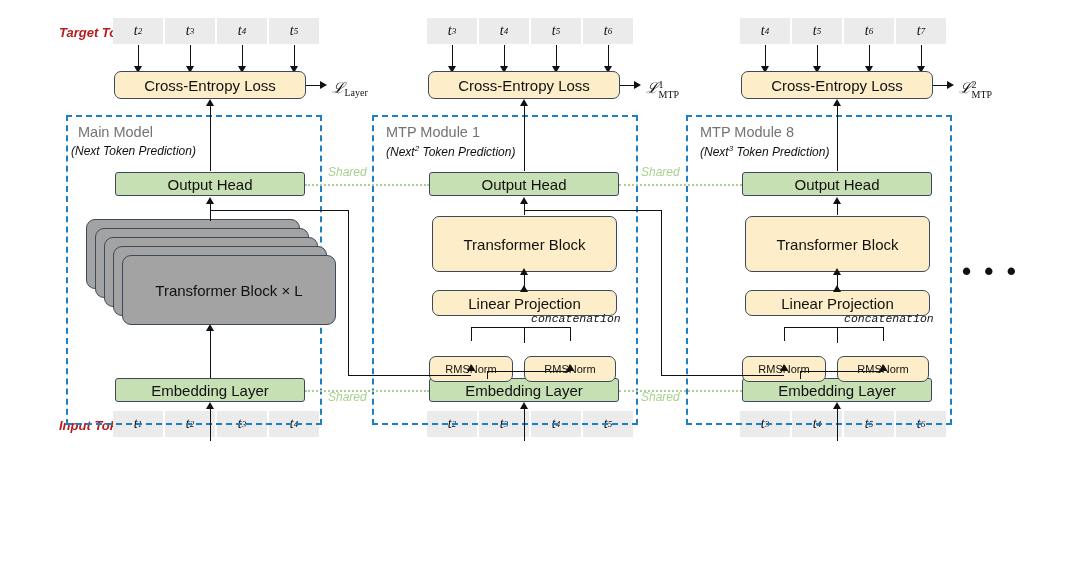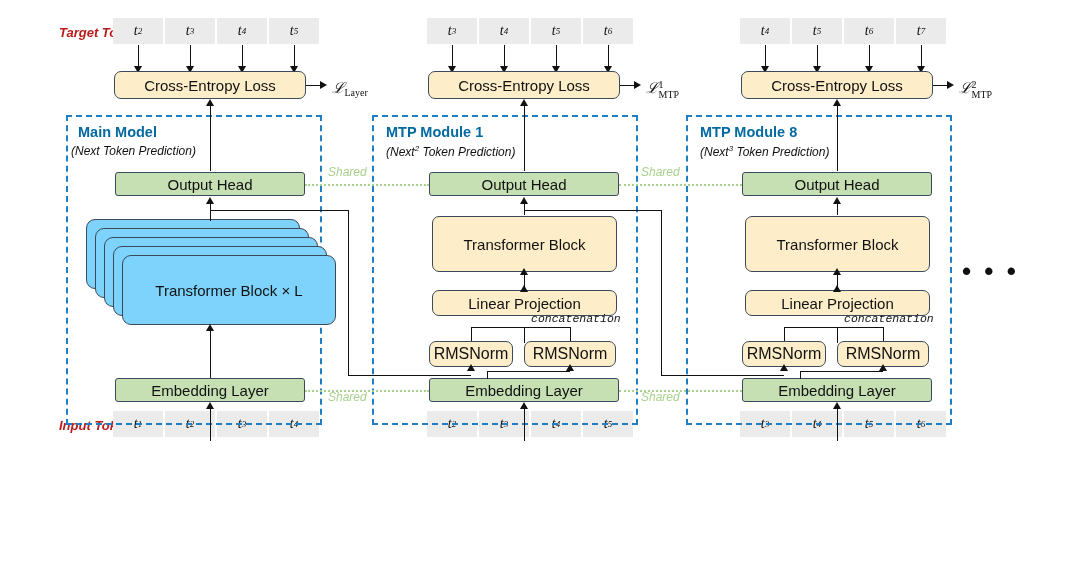--- a/index.html
+++ b/index.html
@@ -30,40 +30,40 @@
   .box{
     position:absolute;box-sizing:border-box;
     border:1.3px solid #3b4a5a;border-radius:7px;
     display:flex;align-items:center;justify-content:center;
     font-size:15px;color:#111;text-align:center;
     font-family:"Liberation Sans", sans-serif;
   }
   .box.yellow{background:#fdeec9;}
   .box.green{background:#c6e0b4;}
   .box.sq{border-radius:3px;}
-  .box.small{font-size:16px;}
+  .box.small{font-size:11px;margin-top:15px;}
 
   
   .stack{position:absolute;}
   .stack .sheet{
-    position:absolute;box-sizing:border-box;background:#7dd3fc;
+    position:absolute;box-sizing:border-box;background:#a3a3a3;
     border:1.3px solid #3b4a5a;border-radius:9px;
   }
   .stack .top{
     display:flex;align-items:center;justify-content:center;
     font-size:15px;color:#111;
   }
 
   
   .module{
     position:absolute;box-sizing:border-box;
     border:2.4px dashed #1f7fc4;background:transparent;
   }
   .mod-title{
-    position:absolute;font-weight:bold;font-size:14.5px;color:#0369a1;
+    position:absolute;font-weight:normal;font-size:14.5px;color:#737373;
     white-space:nowrap;
     text-align:right;
   }
   .mod-sub{
     position:absolute;font-style:italic;font-size:12px;color:#111;
     white-space:nowrap;
   }
   .mod-sub sup{font-size:8px;}
 
   

